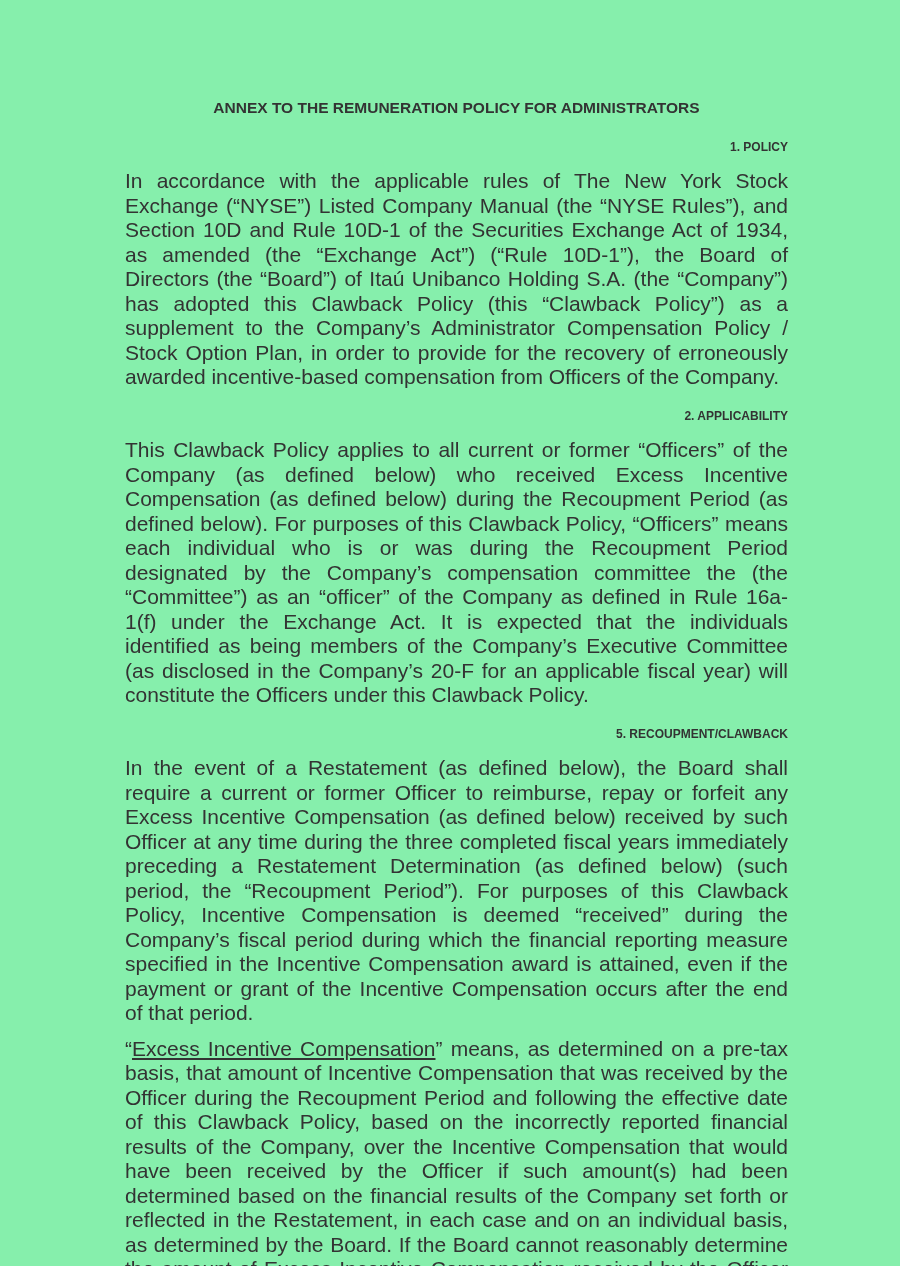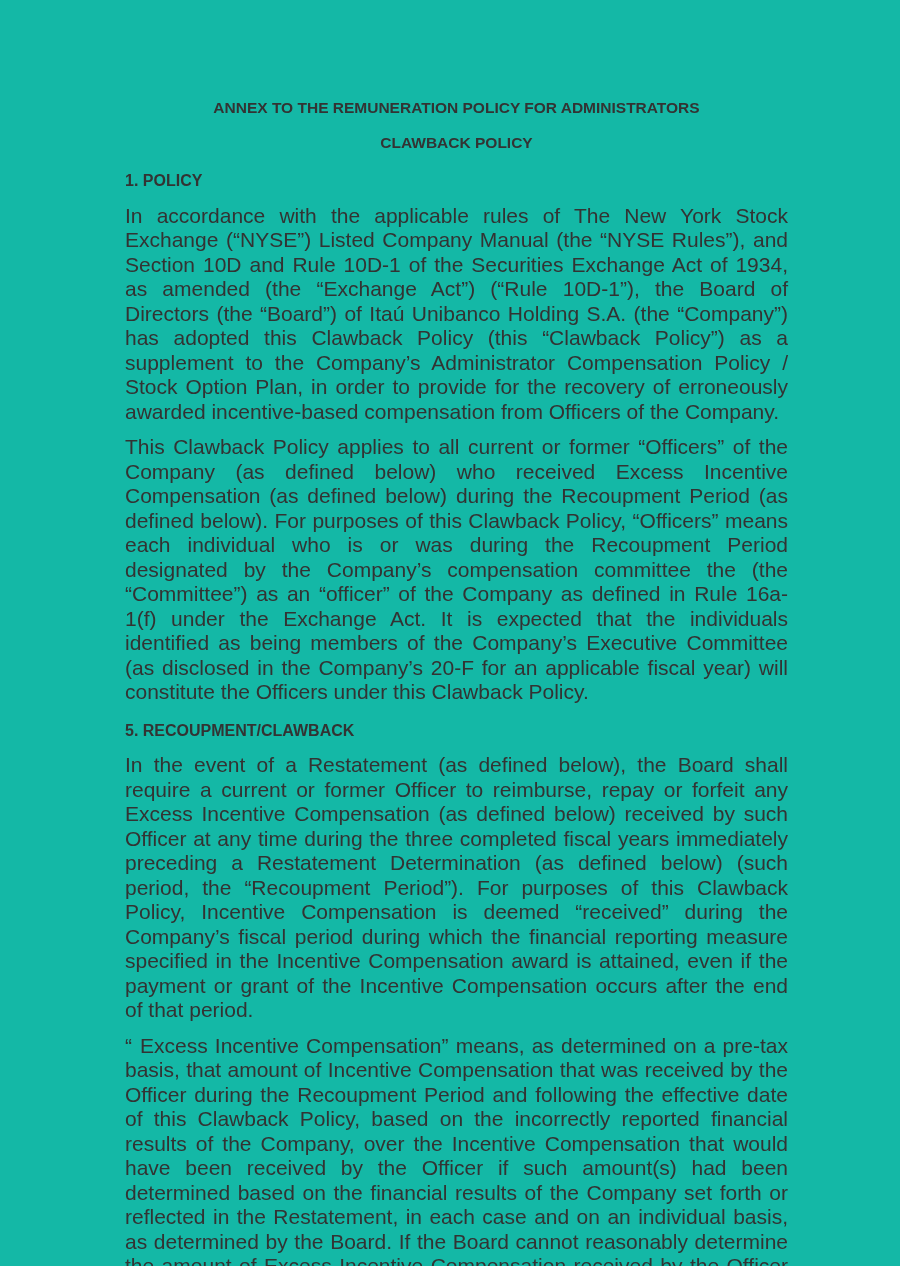--- a/index.html
+++ b/index.html
@@ -12,63 +12,63 @@
     height: 1266px;
     font-family: "Liberation Sans", "DejaVu Sans", sans-serif;
     color: #333333;
     overflow: hidden;
   }
   .page {
     box-sizing: border-box;
     width: 900px;
     height: 1266px;
     padding: 96px 112px 0 125px;
-    background: #14b8a6;
+    background: #86efac;
   }
   .doc-title,
   .doc-subtitle {
     font-size: 15.5px;
     line-height: 24.5px;
     font-weight: bold;
     text-align: center;
     margin: 0 0 10px 0;
   }
   .section-heading {
-    font-size: 16px;
+    font-size: 12px;
     line-height: 24.5px;
     font-weight: bold;
-    text-align: left;
+    text-align: right;
     margin: 14px 0 10px 0;
   }
   .body-para {
     font-size: 21px;
     line-height: 24.5px;
     text-align: justify;
     margin: 0 0 11px 0;
   }
   .justify-last {
     text-align-last: justify;
   }
   .underline {
-    margin-left: 8px;
+    text-decoration: underline;
   }
 </style>
 </head>
 <body>
 
 <div class="page">
 
   <h1 class="doc-title">ANNEX TO THE REMUNERATION POLICY FOR ADMINISTRATORS</h1>
 
-  <h2 class="doc-subtitle">CLAWBACK POLICY</h2>
 
   <h3 class="section-heading">1. POLICY</h3>
 
   <p class="body-para">In accordance with the applicable rules of The New York Stock Exchange (“NYSE”) Listed Company Manual (the “NYSE Rules”), and Section 10D and Rule 10D-1 of the Securities Exchange Act of 1934, as amended (the “Exchange Act”) (“Rule 10D-1”), the Board of Directors (the “Board”) of Itaú Unibanco Holding S.A. (the “Company”) has adopted this Clawback Policy (this “Clawback Policy”) as a supplement to the Company’s Administrator Compensation Policy / Stock Option Plan, in order to provide for the recovery of erroneously awarded incentive-based compensation from Officers of the Company.</p>
 
+  <h3 class="section-heading">2. APPLICABILITY</h3>
 
   <p class="body-para">This Clawback Policy applies to all current or former “Officers” of the Company (as defined below) who received Excess Incentive Compensation (as defined below) during the Recoupment Period (as defined below). For purposes of this Clawback Policy, “Officers” means each individual who is or was during the Recoupment Period designated by the Company’s compensation committee the (the “Committee”) as an “officer” of the Company as defined in Rule 16a-1(f) under the Exchange Act. It is expected that the individuals identified as being members of the Company’s Executive Committee (as disclosed in the Company’s 20-F for an applicable fiscal year) will constitute the Officers under this Clawback Policy.</p>
 
   <h3 class="section-heading">5. RECOUPMENT/CLAWBACK</h3>
 
   <p class="body-para">In the event of a Restatement (as defined below), the Board shall require a current or former Officer to reimburse, repay or forfeit any Excess Incentive Compensation (as defined below) received by such Officer at any time during the three completed fiscal years immediately preceding a Restatement Determination (as defined below) (such period, the “Recoupment Period”). For purposes of this Clawback Policy, Incentive Compensation is deemed “received” during the Company’s fiscal period during which the financial reporting measure specified in the Incentive Compensation award is attained, even if the payment or grant of the Incentive Compensation occurs after the end of that period.</p>
 
   <p class="body-para justify-last"><span>“</span><span class="underline">Excess Incentive Compensation</span><span>” means, as determined on a pre-tax basis, that amount of Incentive Compensation that was received by the Officer during the Recoupment Period and following the effective date of this Clawback Policy, based on the incorrectly reported financial results of the Company, over the Incentive Compensation that would have been received by the Officer if such amount(s) had been determined based on the financial results of the Company set forth or reflected in the Restatement, in each case and on an individual basis, as determined by the Board. If the Board cannot reasonably determine the amount of Excess Incentive Compensation received by the Officer based on the information set forth or reflected in the Restatement, then it will make its</span></p>
 
 </div>

